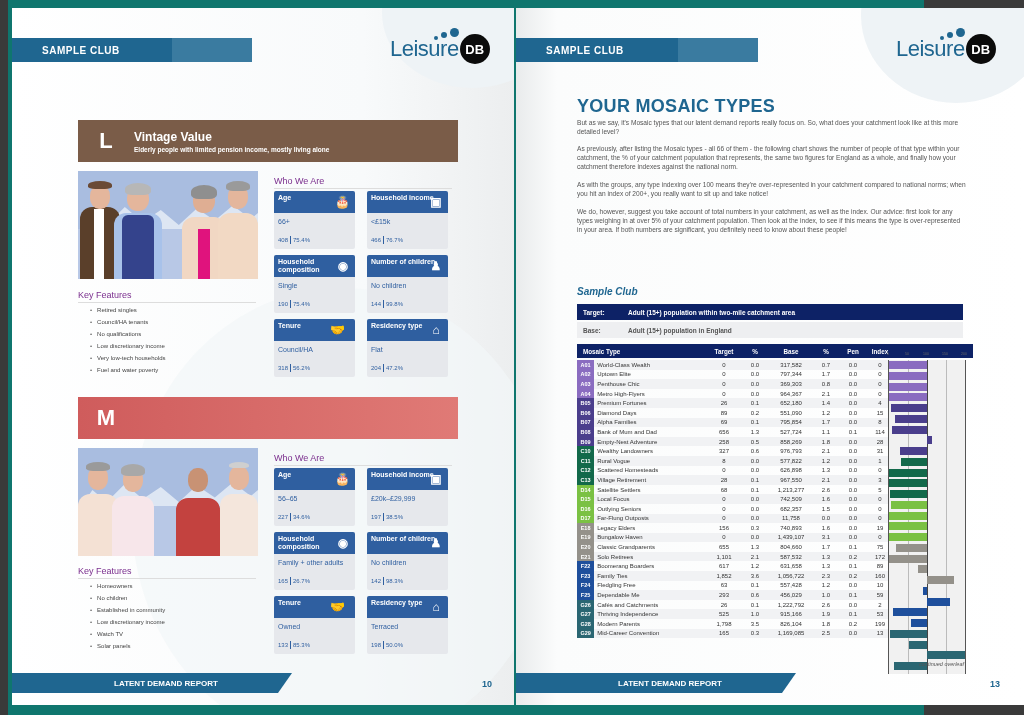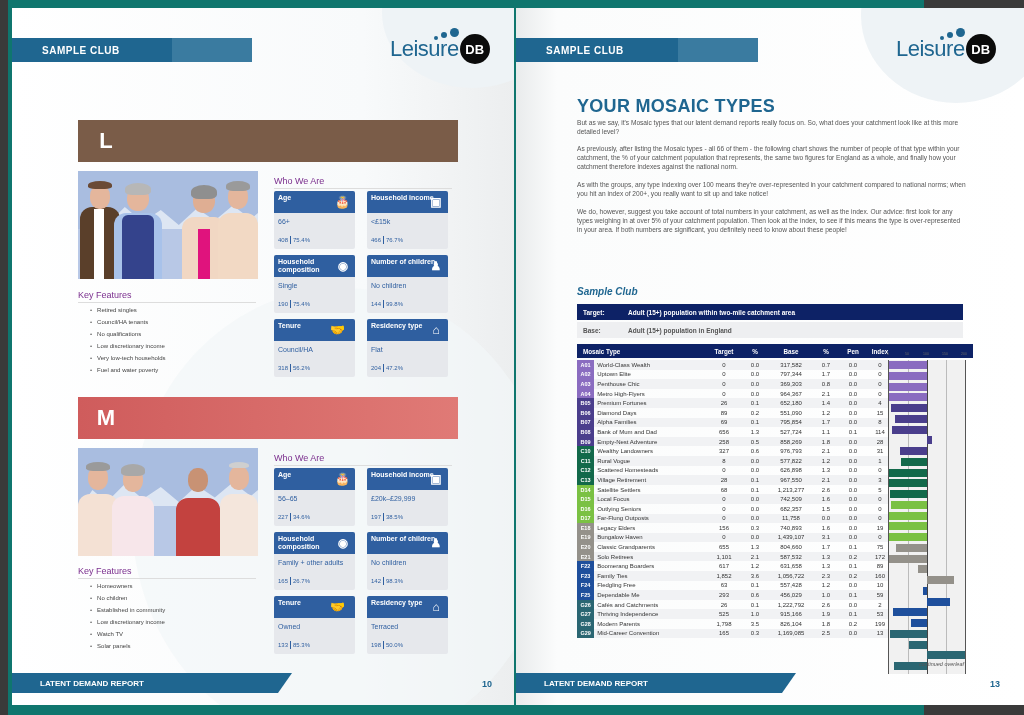--- a/index.html
+++ b/index.html
@@ -9,21 +9,21 @@
   .page.left { left: 4px; width: 502px; background: linear-gradient(90deg,#ffffff 0%,#f8fafb 70%,#eceeef 100%); }
   .page.right { left: 508px; width: 510px; background: linear-gradient(90deg,#e9ebec 0%,#fbfcfc 8%,#ffffff 100%); }
   .bgshape { position: absolute; border-radius: 50%; background: #eef3f6; }
   .hdr-bar { position: absolute; top: 30px; height: 24px; background: #1f6690; color: #fff; font-weight: bold; font-size: 10px; letter-spacing: 0.5px; padding: 7px 0 0 30px; }
   .hdr-bar::after { content: ""; position: absolute; right: 0; top: 0; width: 80px; height: 100%; background: #3a7ba0; }
   .logo { position: absolute; top: 26px; display: flex; align-items: center; }
   .logo .txt { color: #1f6690; font-size: 22px; letter-spacing: -0.5px; text-align: right; }
   .logo .db { width: 30px; height: 30px; border-radius: 50%; background: #0b0b0b; color: #fff; font-weight: bold; font-size: 13px; display: flex; align-items: center; justify-content: center; margin-left: 1px; }
   .logo .dots { position: absolute; top: -6px; left: 44px; }
   .logo .dots span { position: absolute; border-radius: 50%; background: #1f6690; }
-  .footer-bar { position: absolute; bottom: 12px; height: 20px; background: #1f6690; color: #fff; font-weight: bold; font-size: 8px; padding: 6px 0 0 28px; clip-path: polygon(0 0,100% 0,95% 100%,0 100%); }
+  .footer-bar { position: absolute; bottom: 12px; height: 20px; background: #1f6690; color: #fff; font-weight: bold; font-size: 8px; padding: 6px 0 0 28px; clip-path: polygon(0 0,100% 0,95% 100%,0 100%); text-align: center; }
   .page-num { position: absolute; bottom: 16px; color: #1f6690; font-size: 9px; font-weight: bold; }
 
   
   .group-banner { position: absolute; left: 66px; width: 380px; height: 42px; color: #fff; display: flex; align-items: center; }
   .group-banner .letter { width: 56px; text-align: center; font-size: 22px; font-weight: bold; }
   .group-banner .gtitle { font-size: 12px; font-weight: bold; }
   .group-banner .gsub { font-size: 6.5px; font-weight: bold; margin-top: 2px; }
   .illus { position: absolute; left: 66px; width: 180px; height: 108px; background: #a9bde0; overflow: hidden; }
   .illus .mtn { position: absolute; bottom: 45px; left: 0; width: 100%; height: 30px; background: #dde6f3; clip-path: polygon(0 100%,8% 30%,16% 70%,26% 10%,36% 60%,46% 20%,56% 70%,66% 15%,76% 55%,86% 5%,96% 50%,100% 30%,100% 100%); }
   .illus .ground { position: absolute; bottom: 0; left: 0; width: 100%; height: 50px; background: #b8c8e6; }
@@ -82,20 +82,24 @@
         <span style="left:0;top:8px;width:4px;height:4px;"></span>
         <span style="left:7px;top:4px;width:6px;height:6px;"></span>
         <span style="left:16px;top:0;width:9px;height:9px;"></span>
       </div>
       <span class="txt">Leisure</span>
       <span class="db">DB</span>
     </div>
 
     <div class="group-banner" style="top:112px;background:#7a5c48;">
       <div class="letter">L</div>
+      <div>
+        <div class="gtitle">Vintage Value</div>
+        <div class="gsub">Elderly people with limited pension income, mostly living alone</div>
+      </div>
     </div>
     <div class="illus" style="top:163px;">
       <div class="mtn"></div>
         <div class="ground"></div>
       <div class="person" style="left:2px;width:40px;height:100px;">
         <div class="body" style="left:0;width:40px;height:72px;background:#5a3f2a;"></div>
         <div class="body" style="left:14px;width:10px;height:70px;background:#fff;border-radius:0;"></div>
         <div class="head" style="left:10px;top:6px;width:20px;height:24px;background:#e4b69c;"></div>
         <div class="hair" style="left:8px;top:2px;width:24px;height:8px;background:#6a4a36;"></div>
       </div>

